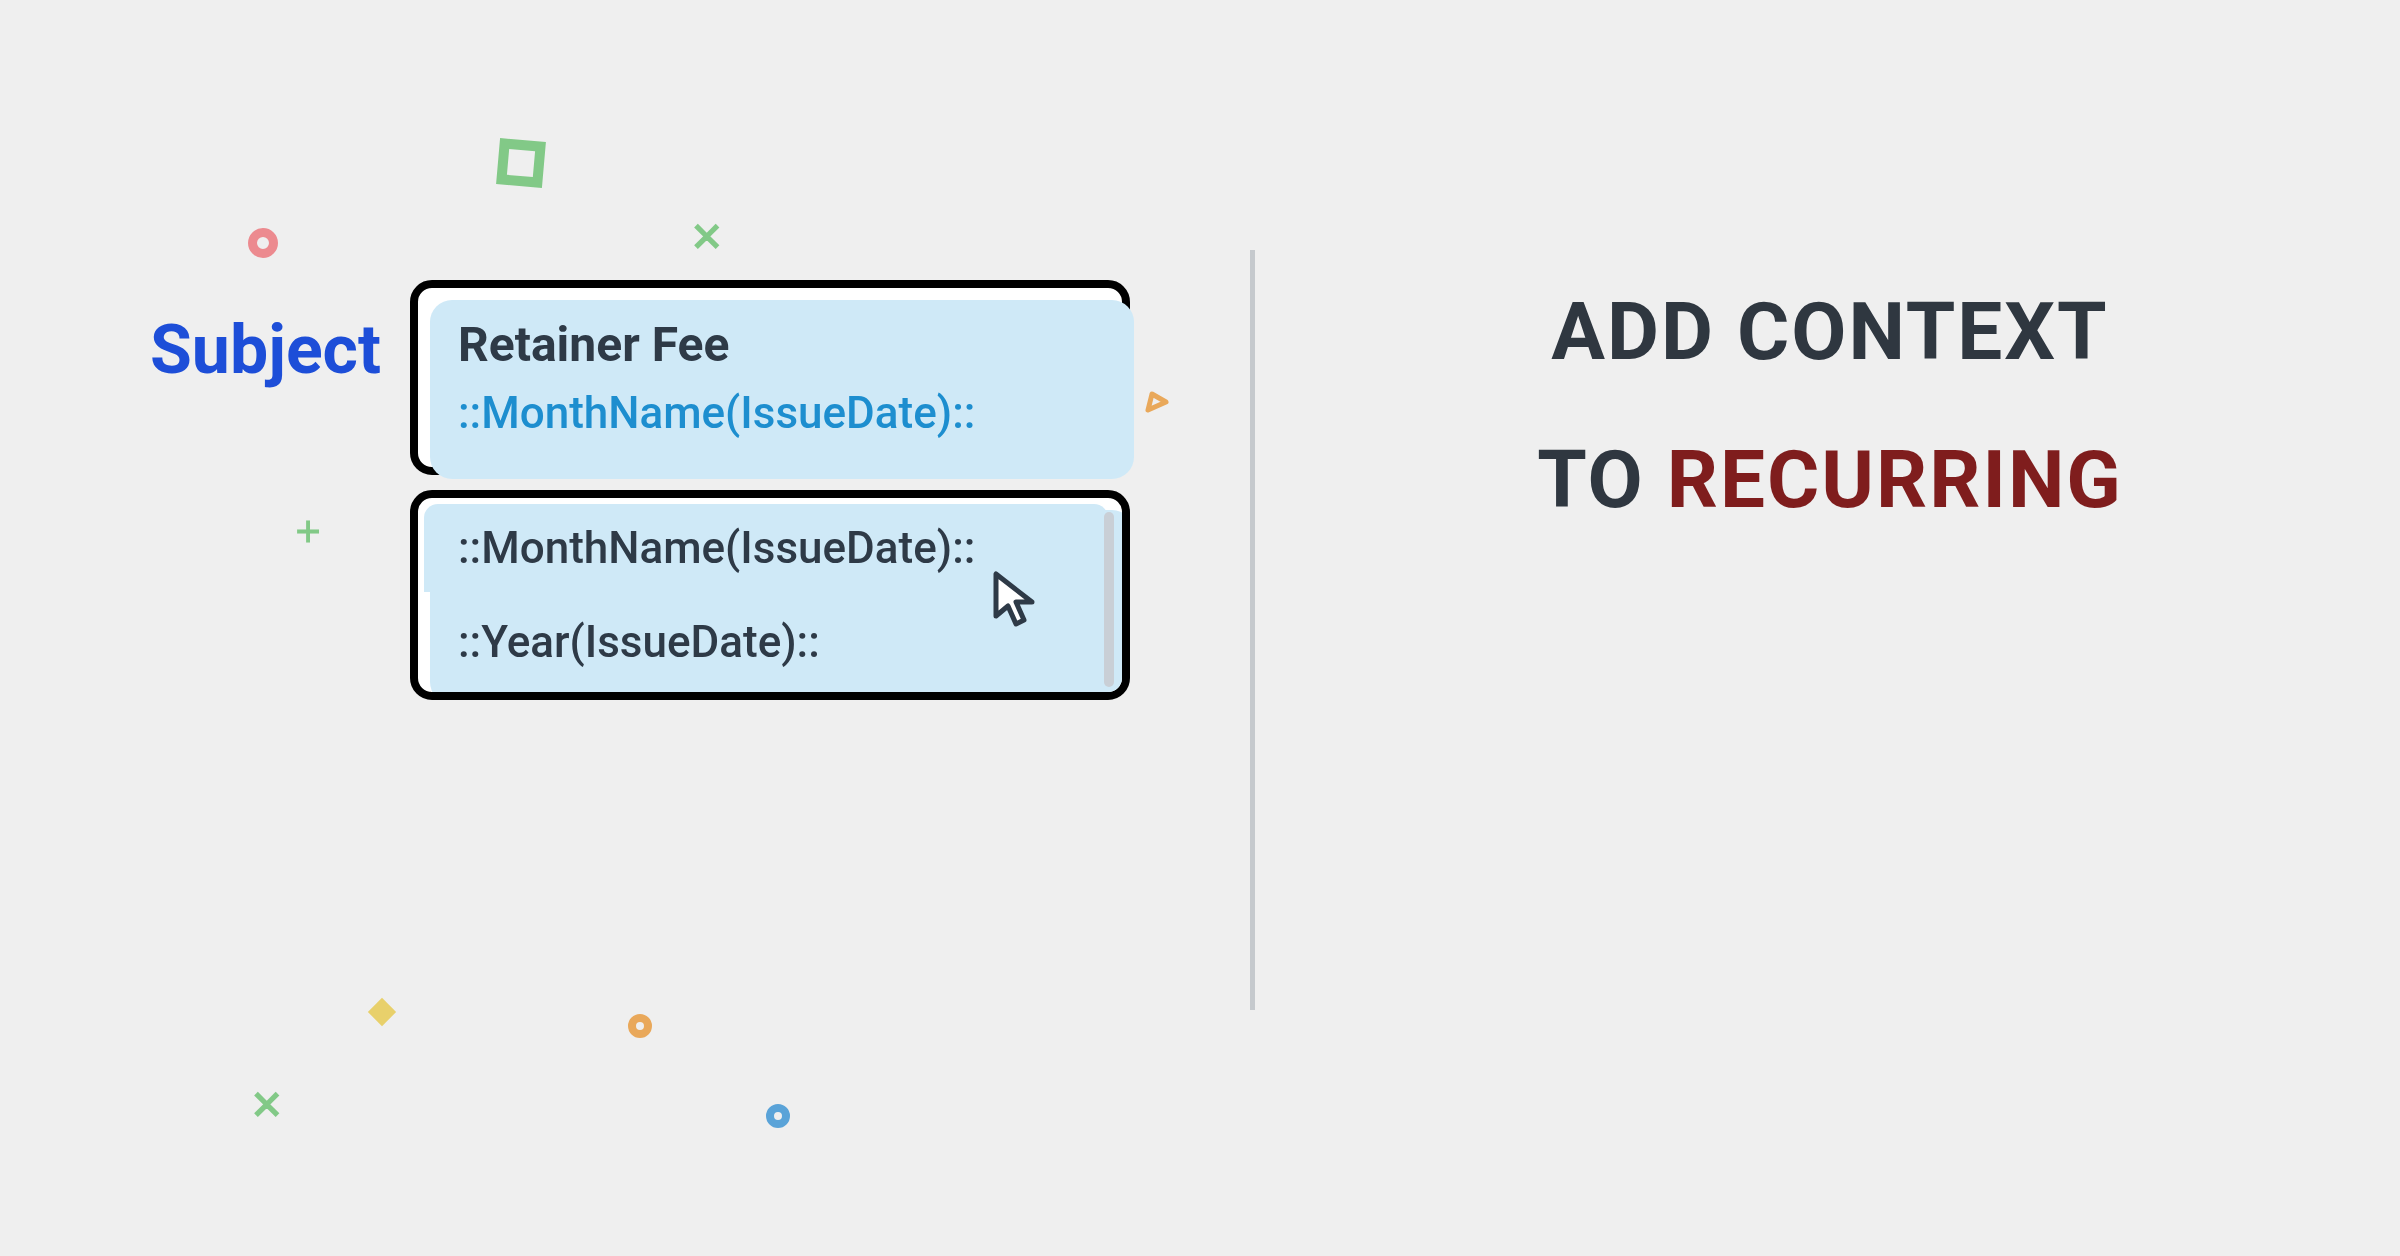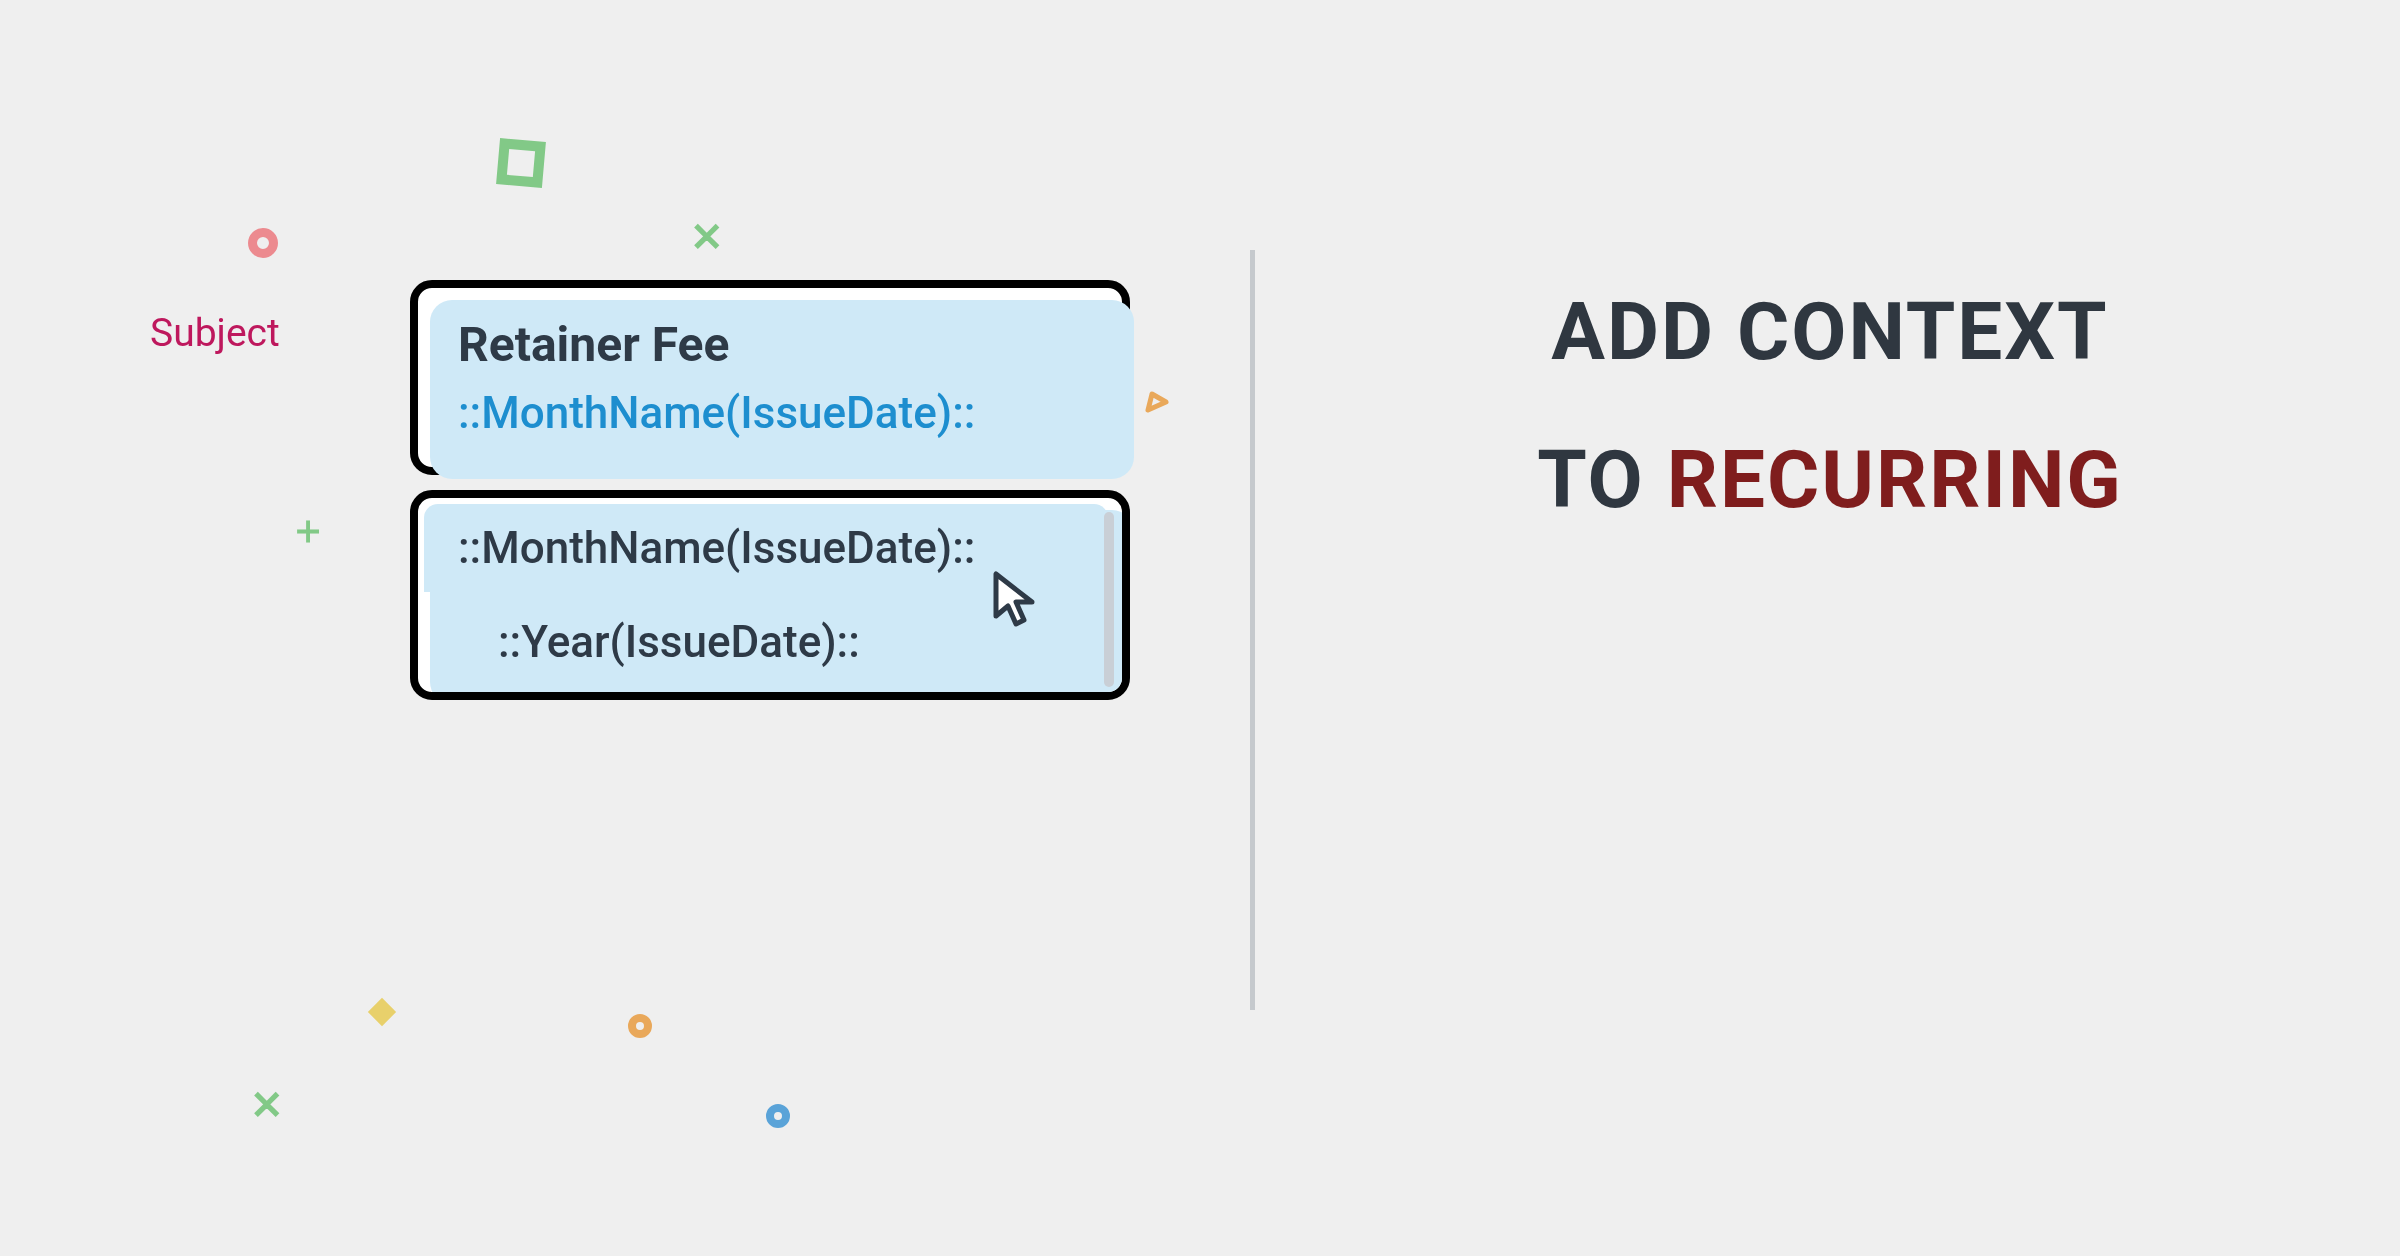--- a/index.html
+++ b/index.html
@@ -18,23 +18,23 @@
     position: absolute;
     left: 150px;
     top: 280px;
     width: 980px;
   }
 
   .subject-label {
     position: absolute;
     left: 0;
     top: 30px;
-    font-size: 39px;
-    font-weight: 400;
-    color: #be185d;
+    font-size: 68px;
+    font-weight: 700;
+    color: #1d4ed8;
   }
 
   
   .subject-box,
   .dropdown-box {
     position: absolute;
     left: 260px;
     width: 720px;
     background: #ffffff;
     border: 8px solid #000000;
@@ -79,21 +79,20 @@
   .dropdown-inner {
     position: relative;
   }
   .dd-item {
     font-size: 44px;
     font-weight: 500;
     color: #2e3a47;
     padding: 24px 40px;
     white-space: nowrap;
     overflow: hidden;
-    margin-left: 40px;
   }
   .dd-item.highlight {
     background: #cfe9f7;
     border-radius: 14px 14px 0 0;
     margin: 6px 14px 0 6px;
     padding: 18px 34px;
   }
 
   
   .dd-scrollbar {

